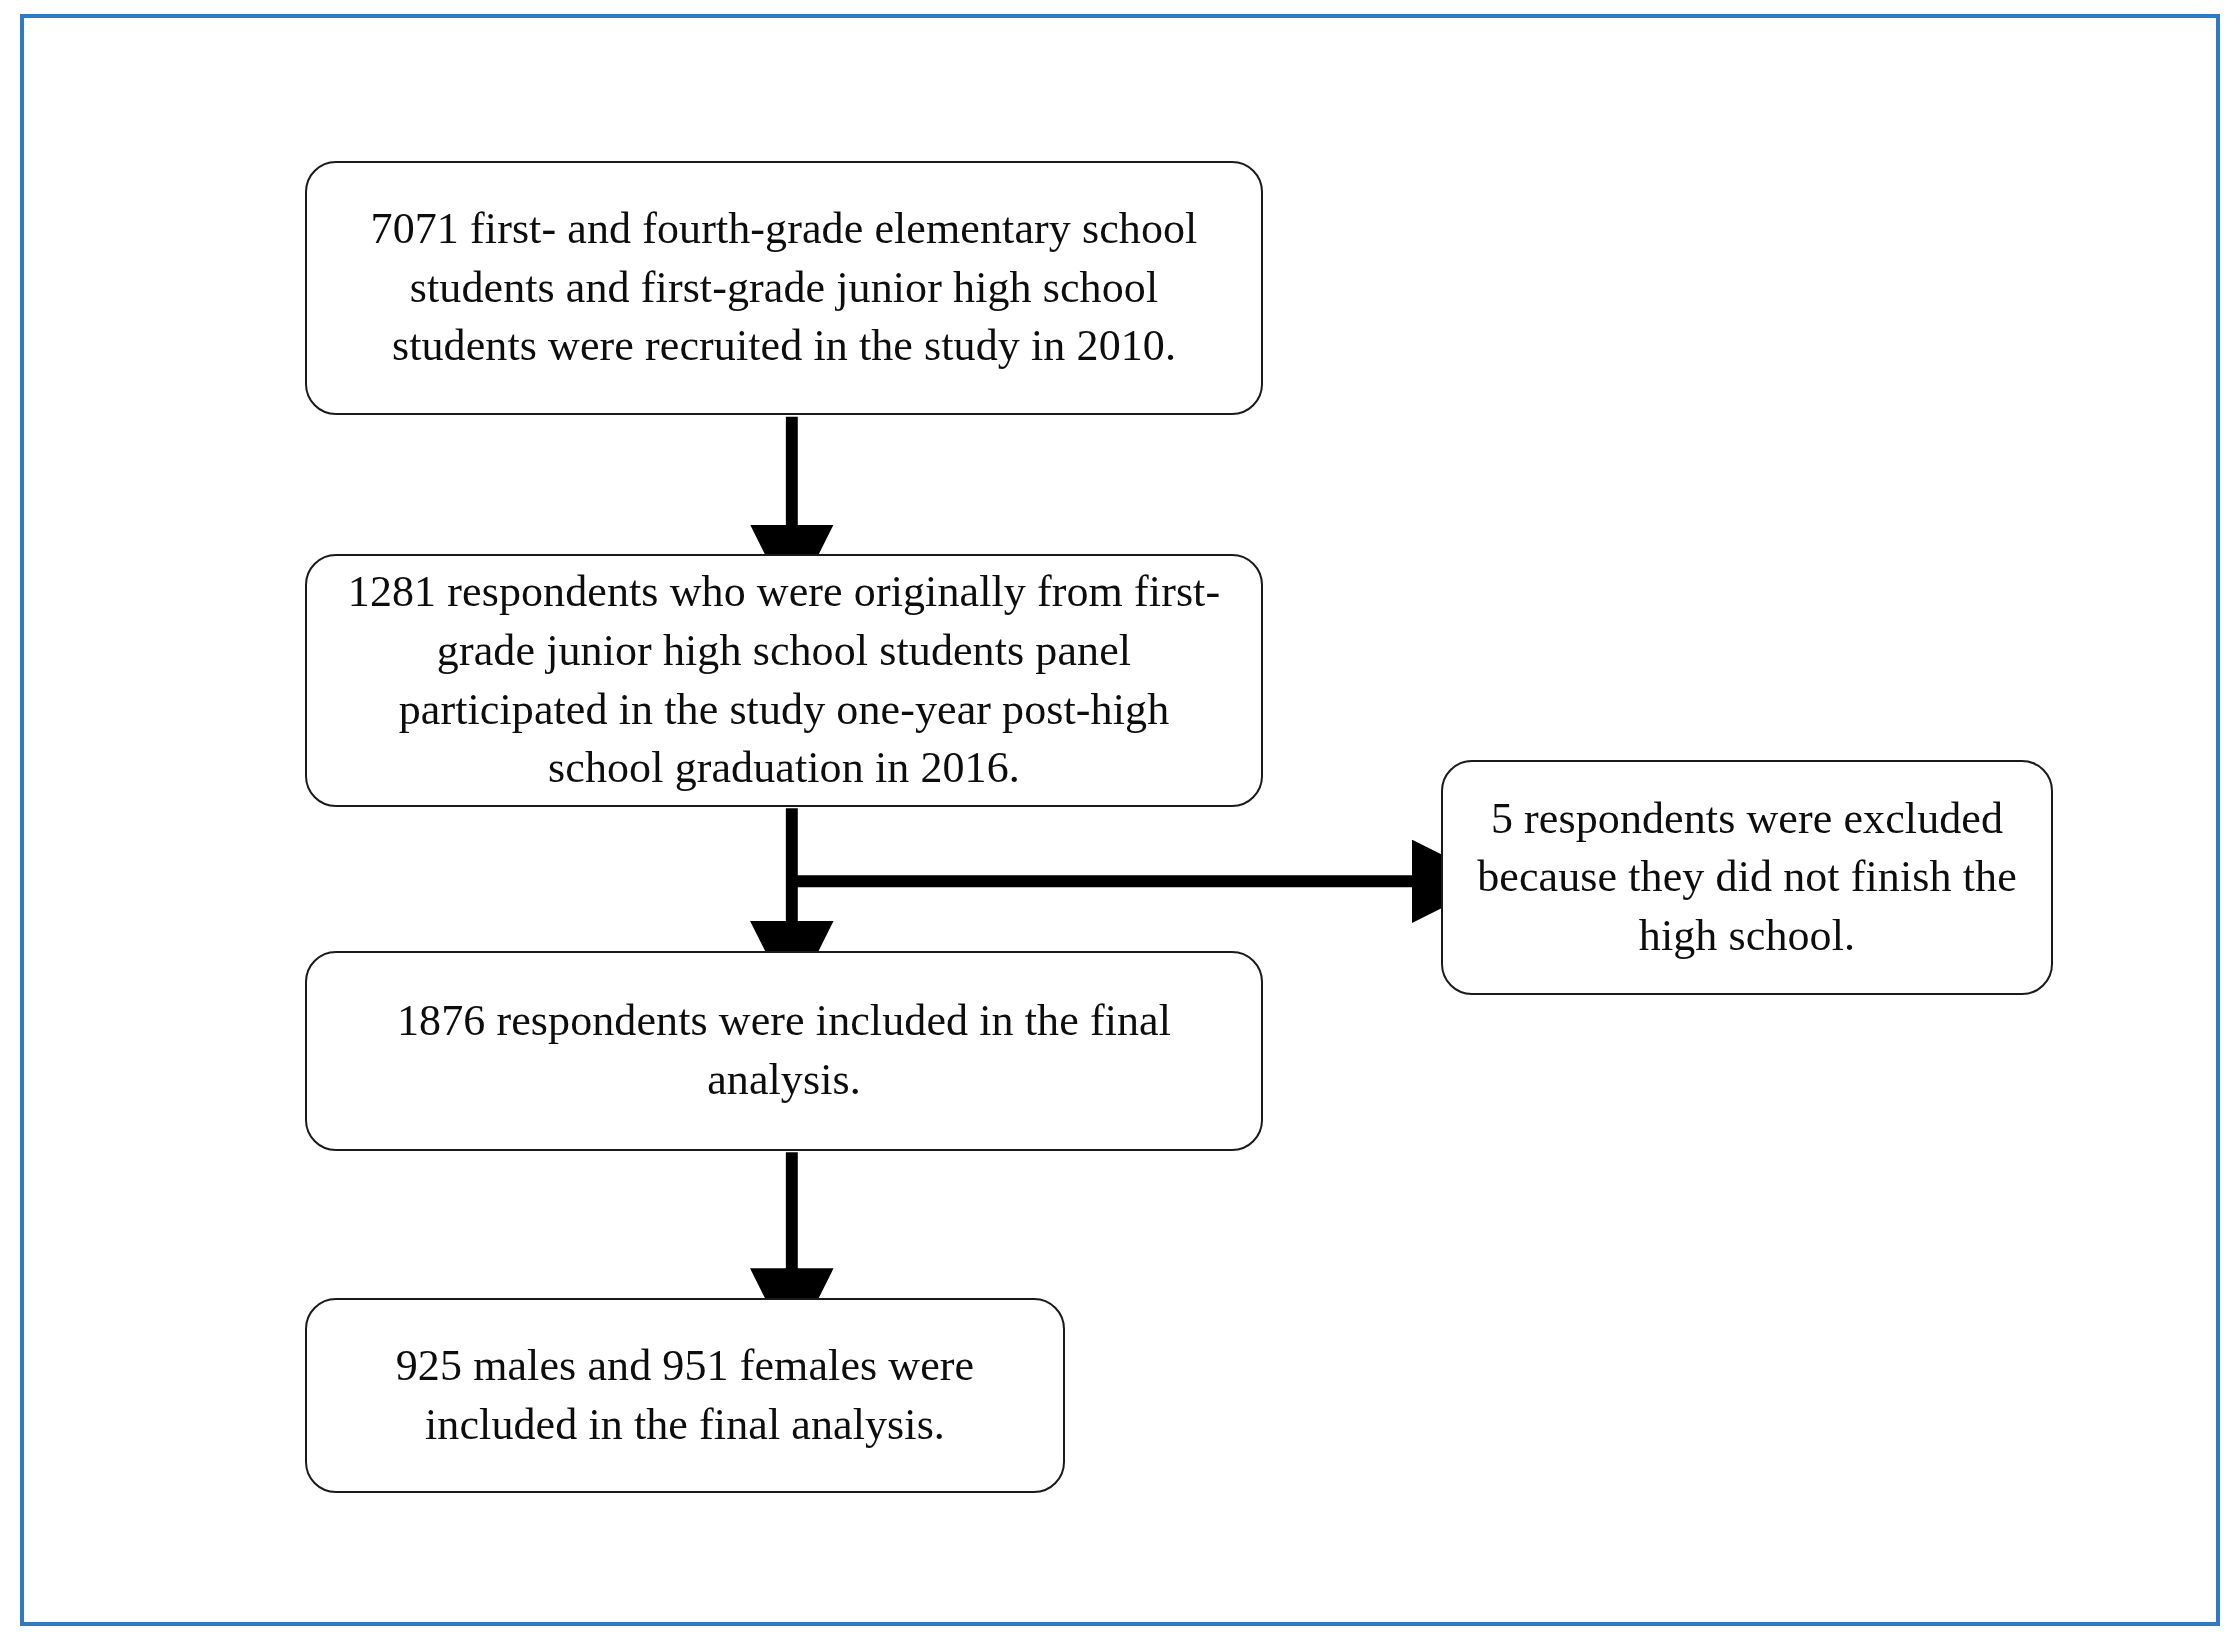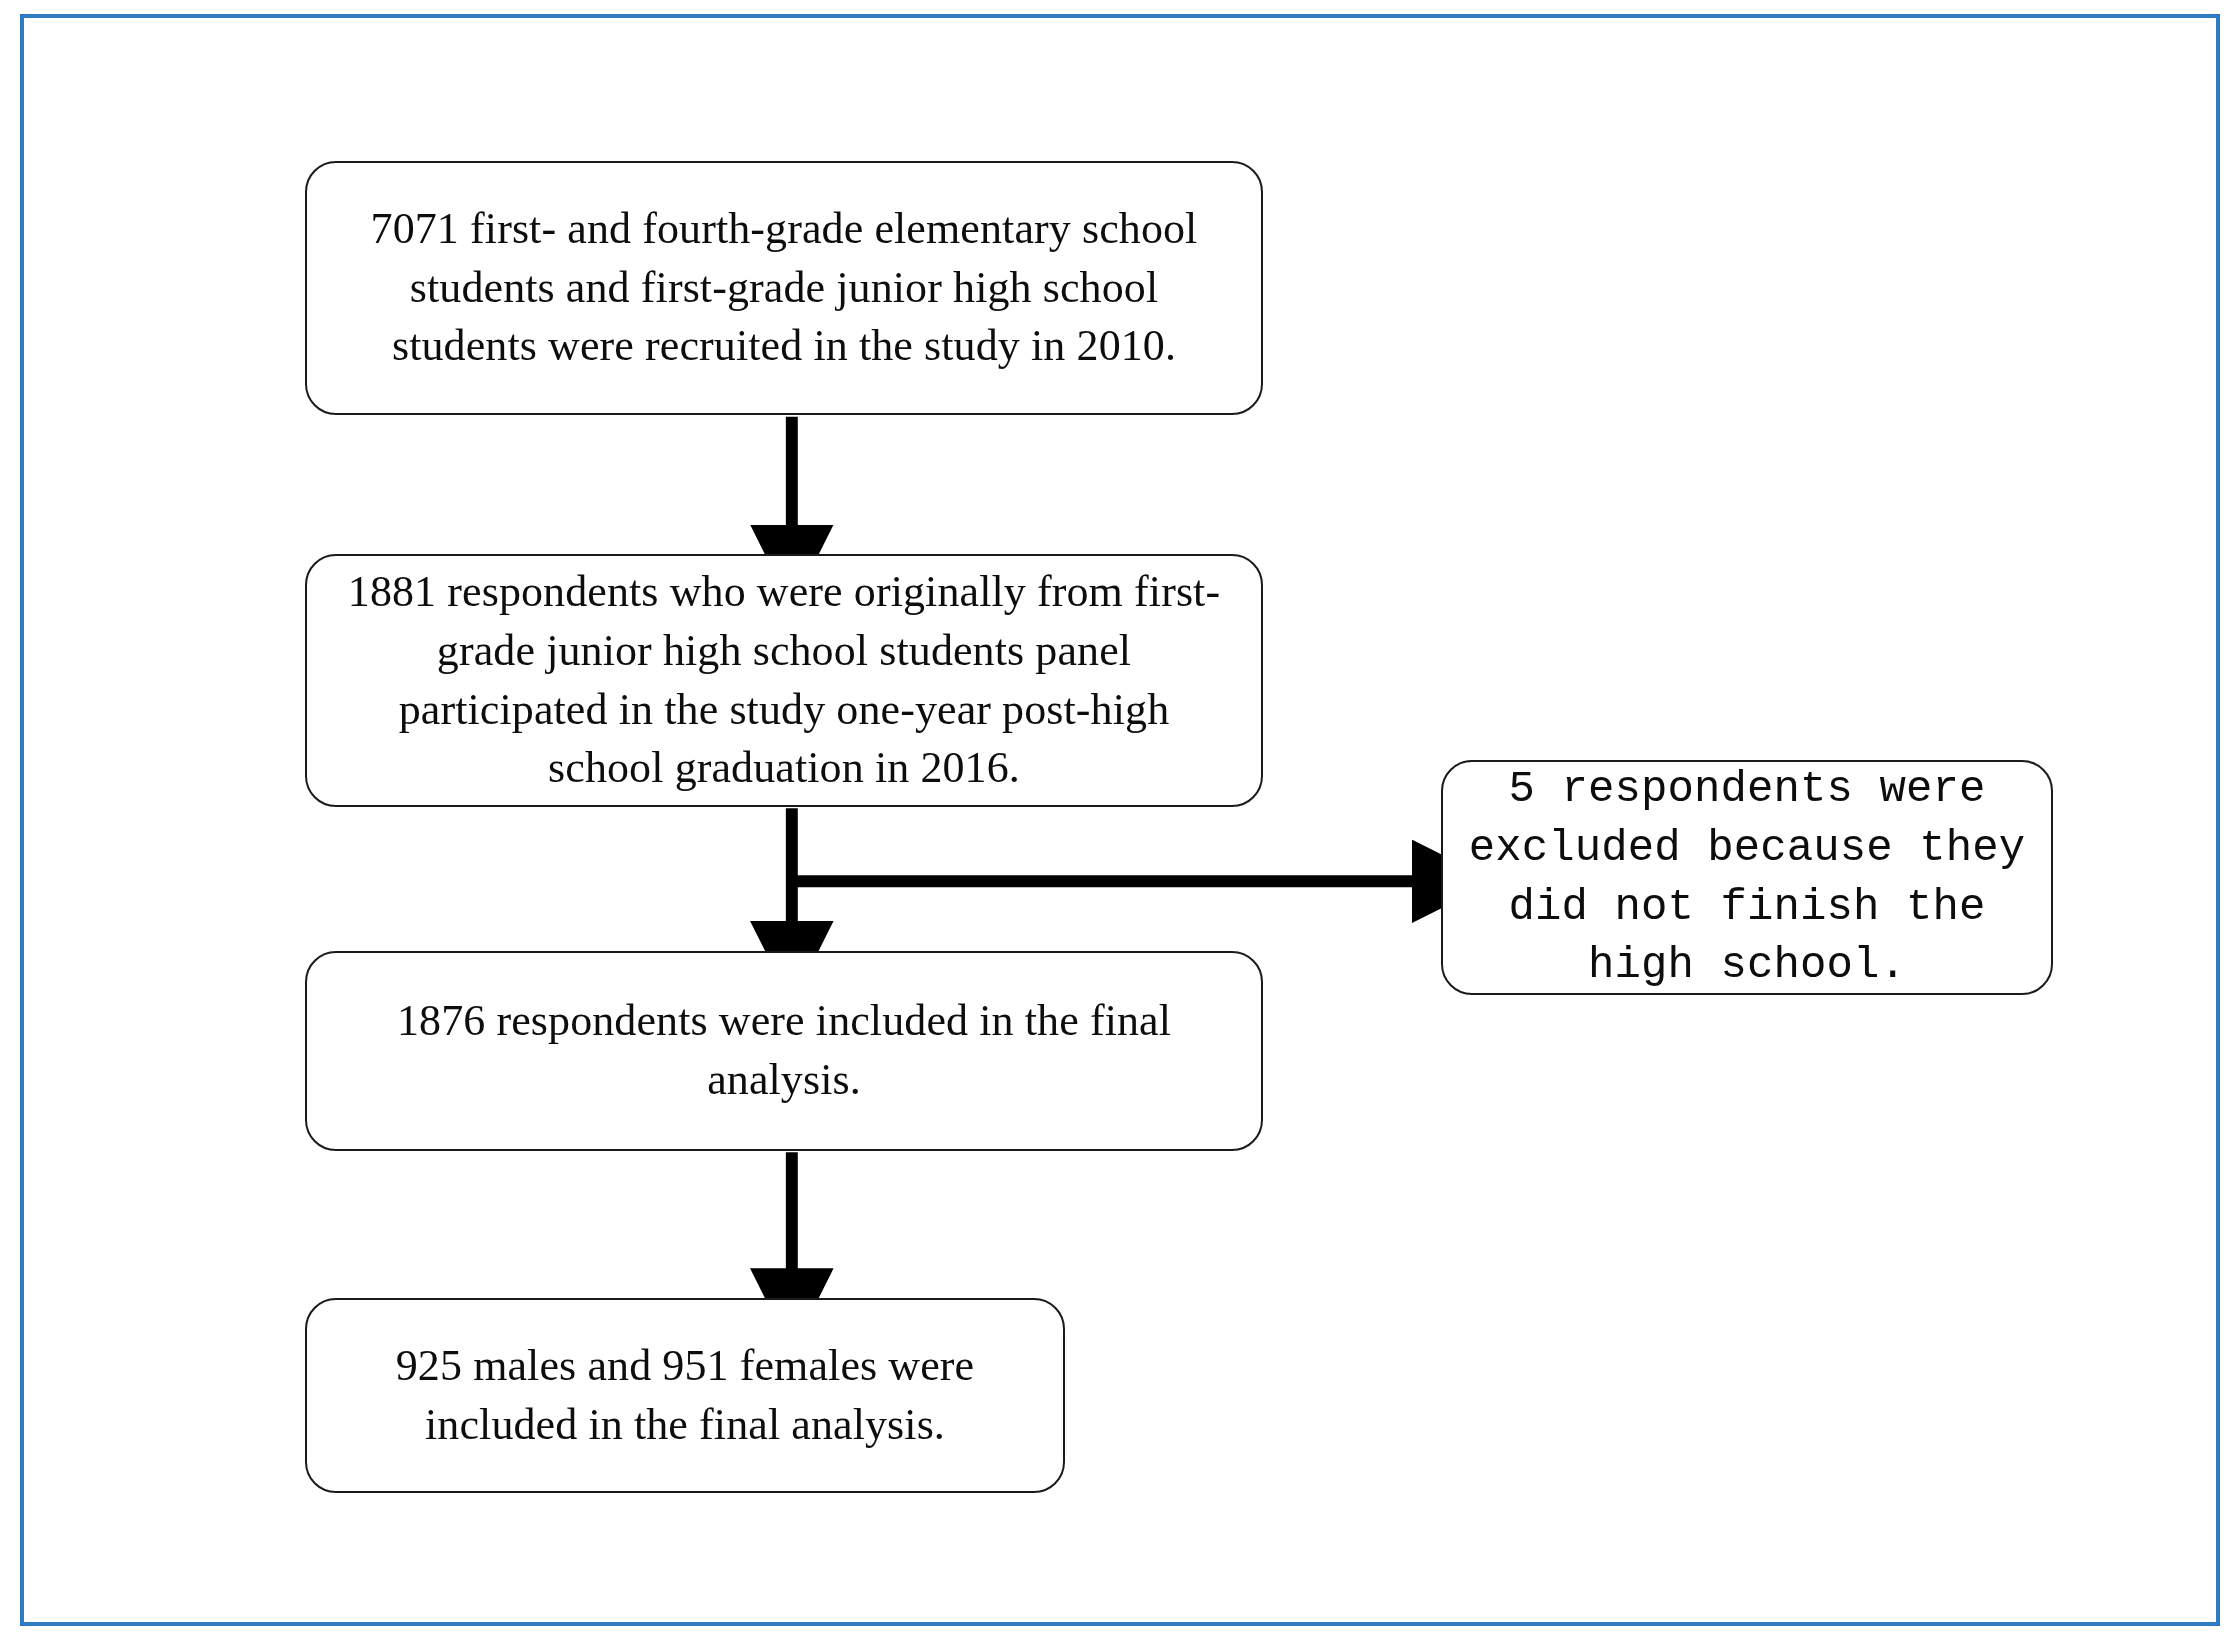--- a/index.html
+++ b/index.html
@@ -58,21 +58,21 @@
     letter-spacing: 0.1px;
     white-space: pre-line;
   }
 
   #box-recruited  { left: 305px;  top: 161px;  width: 958px; height: 254px; }
   #box-followup   { left: 305px;  top: 554px;  width: 958px; height: 253px; }
   #box-included   { left: 305px;  top: 951px; width: 958px; height: 200px; }
   #box-bysex      { left: 305px;  top: 1298px; width: 760px; height: 195px; }
   #box-excluded   { left: 1441px; top: 760px; width: 612px;  height: 235px; }
 
-  #box-excluded .box-text { padding: 0 24px; font-family: Liberation Mono, monospace; }
+  #box-excluded .box-text { padding: 0 24px; }
 
   
   #connector-layer {
     position: absolute;
     left: 0;
     top: 0;
     width: 2239px;
     height: 1644px;
     z-index: 2;
     pointer-events: none;
@@ -99,21 +99,21 @@
     <line x1="1128" y1="1256" x2="2032" y2="1256" stroke="#000000" stroke-width="17" marker-end="url(#arrowhead)"></line>
 
     <line x1="1128" y1="1642" x2="1128" y2="1828" stroke="#000000" stroke-width="17" marker-end="url(#arrowhead)"></line>
   </svg>
 
   <div class="flow-box" id="box-recruited">
     <span class="box-text">7071 first- and fourth-grade elementary school students and first-grade junior high school students were recruited in the study in 2010.</span>
   </div>
 
   <div class="flow-box" id="box-followup">
-    <span class="box-text">1881 respondents who were originally from first-grade junior high school students panel participated in the study one-year post-high school graduation in 2016.</span>
+    <span class="box-text">1281 respondents who were originally from first-grade junior high school students panel participated in the study one-year post-high school graduation in 2016.</span>
   </div>
 
   <div class="flow-box" id="box-excluded">
     <span class="box-text">5 respondents were excluded because they did not finish the high school.</span>
   </div>
 
   <div class="flow-box" id="box-included">
     <span class="box-text">1876 respondents were included in the final analysis.</span>
   </div>
 

